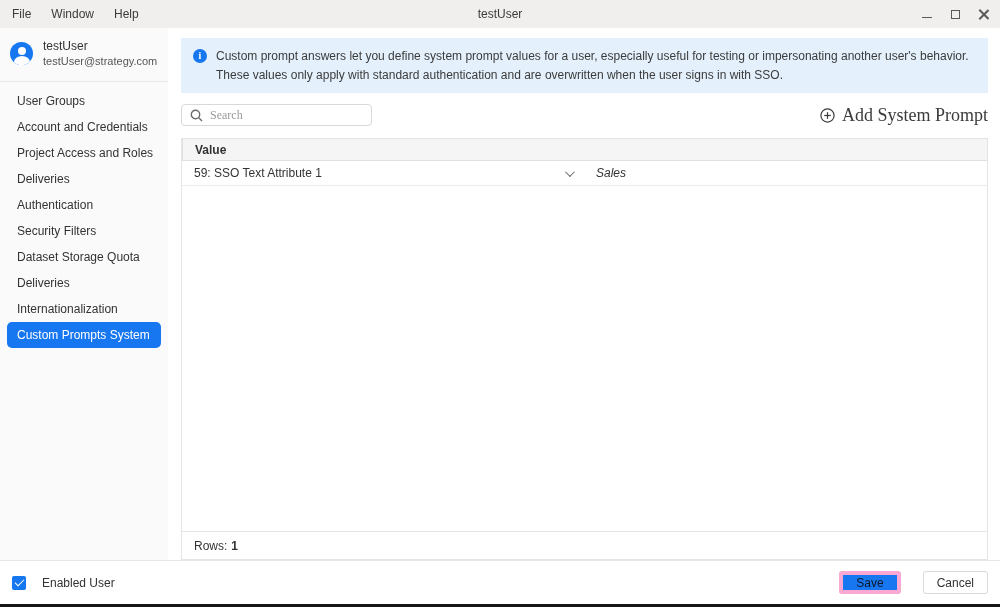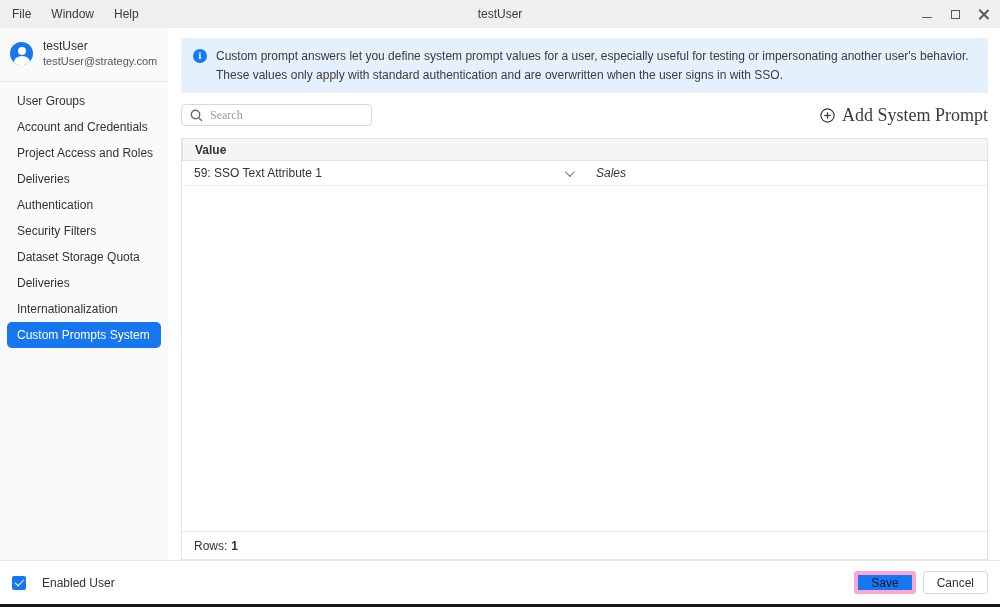--- a/index.html
+++ b/index.html
@@ -155,21 +155,21 @@
     border: solid #fff; border-width: 0 1.8px 1.8px 0;
     transform: rotate(45deg);
   }
   .checkbox-label { margin-left: 9px; color: #333; }
   .btn {
     height: 23px; border-radius: 3px; padding: 0 13px;
     font-family: inherit; font-size: 12px; cursor: pointer;
     display: flex; align-items: center; justify-content: center;
   }
   .btn-save { margin-left: auto; background: #1677f0; color: #0f172a; border: 4px solid #f9a8d4; }
-  .btn-cancel { background: #fff; color: #333; border: 1px solid #d9d9d9; }
+  .btn-cancel { margin-left: 15px; background: #fff; color: #333; border: 1px solid #d9d9d9; }
 </style>
 </head>
 <body>
 
 <div class="titlebar">
   <div class="menu-item">File</div>
   <div class="menu-item">Window</div>
   <div class="menu-item">Help</div>
   <div class="titlebar-title">testUser</div>
   <div class="win-controls">

